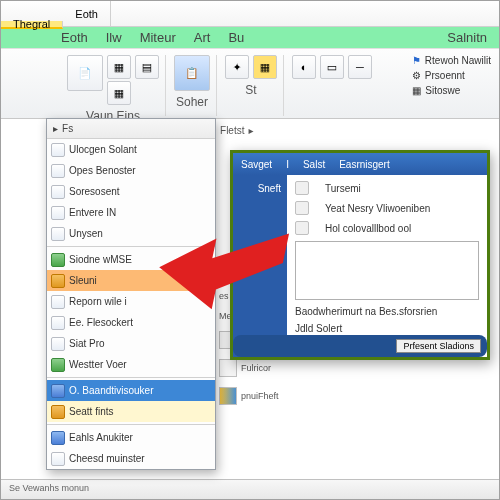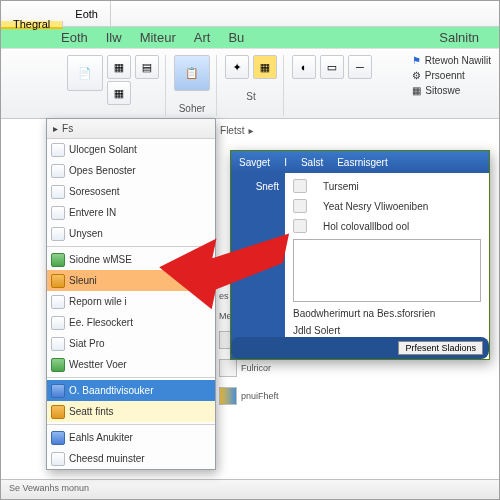--- a/index.html
+++ b/index.html
@@ -12,42 +12,42 @@
   .title-tab.active { background: #ffe97f; border-bottom: 2px solid #f5c000; margin-top: 20px; }
   
   .menubar { display: flex; height: 22px; padding-left: 60px; background: #86efac; border-bottom: 1px solid #e0e0e0; align-items: center; gap: 18px; font-size: 13px; color: #444; }
   .menubar span { cursor: default; }
   
   .ribbon { height: 70px; background: linear-gradient(#fdfdfd, #eef0f2); border-bottom: 1px solid #c8c8c8; display: flex; padding: 6px 4px 2px 60px; gap: 2px; position: relative; }
   .rib-group { display: flex; flex-direction: column; align-items: center; border-right: 1px solid #d8d8d8; padding: 0 6px; }
   .rib-icons { display: flex; gap: 4px; }
   .rib-btn { width: 24px; height: 24px; border: 1px solid #c8cbd0; background: linear-gradient(#fff,#eef0f4); border-radius: 2px; display:flex;align-items:center;justify-content:center;font-size:11px;}
   .rib-big { width: 36px; height: 36px; }
-  .rib-label { font-size: 10px; color: #555; margin-top: 12px; }
+  .rib-label { font-size: 12px; color: #555; margin-top: 4px; }
   .rib-right { position: absolute; right: 8px; top: 6px; display: flex; flex-direction: column; gap: 4px; font-size: 10px; color: #333; }
   .rib-right div { display:flex; align-items:center; gap:4px;}
   
   .content { position: relative; height: calc(100% - 118px); background: #fff; }
   .breadcrumb { position:absolute; left: 210px; top: 6px; font-size: 10px; color:#555; display:flex; align-items:center; gap:4px;}
   
   
   .dropdown { position: absolute; left: 46px; top: 118px; width: 170px; background: #fdfdfd; border: 1px solid #9aa0a8; box-shadow: 2px 4px 10px rgba(0,0,0,.3); }
   .dd-head { height: 20px; background: linear-gradient(#f7f7f7,#ececec); border-bottom:1px solid #d0d0d0; display:flex; align-items:center; padding:0 6px; font-size:10px; gap:4px; color:#444;}
   .dd-item { height: 21px; display:flex; align-items:center; padding: 0 6px 0 4px; font-size: 10px; color:#333; gap:4px; white-space:nowrap; overflow:hidden;}
   .dd-item.hl-yellow { background:#fdba74; }
   .dd-item.hl-blue { background:#3d87d6; color:#fff; }
   .dd-item.hl-soft { background:#fff7d0; }
   .dd-sep { height:1px; background:#d0d0d0; margin:2px 0;}
   .dd-ic { width:14px; height:14px; flex-shrink:0; border:1px solid #b8bcc4; background:linear-gradient(#fff,#e8eef6); border-radius:2px; font-size:8px; display:flex;align-items:center;justify-content:center;}
   .ic-green { background: linear-gradient(#8ed08e,#4aa64a); border-color:#3a8a3a; }
   .ic-blue { background: linear-gradient(#8eb8f0,#4a7ed6); border-color:#3a6ab0; }
   .ic-orange { background: linear-gradient(#f5c060,#e09820); border-color:#c07800; }
   
   
-  .child-win { position:absolute; left: 230px; top: 150px; width: 260px; height: 210px; background:#fff; border:1px solid #4d7c0f; box-shadow: 2px 4px 12px rgba(0,0,0,.35);}
+  .child-win { position:absolute; left: 230px; top: 150px; width: 260px; height: 210px; background:#fff; border:3px solid #4d7c0f; box-shadow: 2px 4px 12px rgba(0,0,0,.35);}
   .cw-title { height: 22px; background: linear-gradient(#3a78c8,#2a5ca8); display:flex; align-items:center; padding:0 8px; gap:14px; font-size:10px; color:#fff;}
   .cw-title span { cursor:default;}
   .cw-body { display:flex; height: calc(100% - 22px);}
   .cw-side { width: 54px; background:#2a5ca8; color:#fff; font-size:10px; padding:8px 6px;text-align:right;}
   .cw-main { flex:1; background:#fff; padding:6px 8px; font-size:10px; color:#333; display:flex; flex-direction:column; gap:6px;}
   .cw-row { display:flex; align-items:center; gap:16px;}
   .cw-ic { width:14px; height:14px; border:1px solid #c0c0c0; background:#f0f0f0; border-radius:2px;}
   .cw-input { height:18px; border:1px solid #b0b0b0; background:#fff; flex:1;}
   .cw-foot { position:absolute; bottom:0; left:0; right:0; height:22px; background:#225090; padding:0 6px; display:flex; align-items:center;border-radius:8px;}
   .cw-foot-btn { font-size:9px; background:#f0f0f0; border:1px solid #888; padding:1px 6px;}
@@ -72,21 +72,21 @@
     <div class="title-tab active">Thegral</div>
     <div class="title-tab">Eoth</div>
   </div>
 
   <div class="menubar">
     <span>Eoth</span>
     <span>Ilw</span>
     <span>Miteur</span>
     <span>Art</span>
     <span>Bu</span>
-    <span style="margin-left:auto;margin-right:20px">Salnitn</span>
+    <span style="margin-left:auto;margin-right:12px">Salnitn</span>
   </div>
 
   <div class="ribbon">
     <div class="rib-group">
       <div class="rib-icons">
         <div class="rib-btn rib-big">📄</div>
         <div style="display:flex;flex-direction:column;gap:2px">
           <div class="rib-btn">▦</div>
           <div class="rib-btn">▦</div>
         </div>

